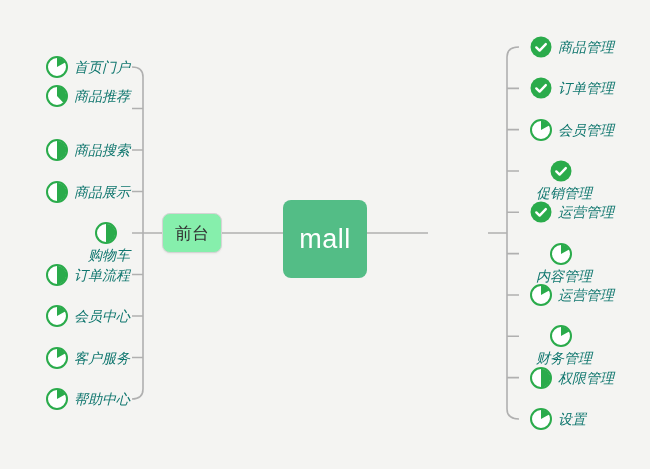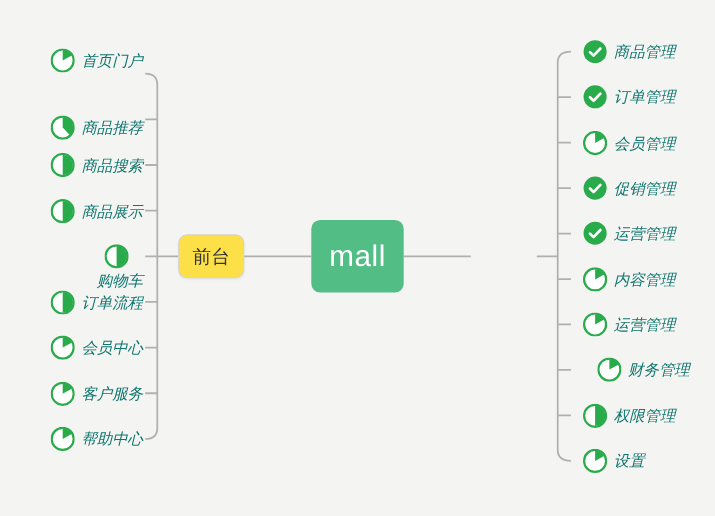--- a/index.html
+++ b/index.html
@@ -12,25 +12,25 @@
   }
   #connectors{position:absolute;left:0;top:0;pointer-events:none;}
   .node-box{
     position:absolute;
     display:flex;align-items:center;justify-content:center;
     box-sizing:border-box;
     border-radius:8px;
     cursor:default;
   }
   #root-node{
-    left:283px;top:200px;width:84px;height:66px;
+    left:283px;top:200px;width:84px;height:78px;
     color:#ffffff;font-size:27px;font-weight:400;letter-spacing:.5px;
   }
   .branch-box{
-    background:#fde047;
+    background:#86efac;
     border:1.5px solid #d4d4d4;
     color:#333333;font-size:17px;
     box-shadow:0 1px 2px rgba(0,0,0,0.05);
   }
   #frontend-node{left:162px;top:213px;width:60px;height:40px;}
   #backend-node{left:428px;top:212px;width:60px;height:41px;}
   .map-item{
     position:absolute;
     display:flex;align-items:center;
     height:22px;
@@ -44,28 +44,28 @@
 </style>
 </head>
 <body>
 
 <div id="canvas">
   <svg id="connectors" width="650" height="469">
     <path id="connector-path" fill="none" stroke-width="1.6" stroke="#b0b0b0" d="M 132 67 Q 143 67 143 77 L 143 389 Q 143 399 132 399 M 132 108.5 L 143 108.5 M 132 150 L 143 150 M 132 191.5 L 143 191.5 M 132 233 L 143 233 M 132 274.5 L 143 274.5 M 132 316 L 143 316 M 132 357.5 L 143 357.5 M 519 47 Q 507 47 507 57 L 507 408.96999999999997 Q 507 418.96999999999997 519 418.96999999999997 M 507 88.33 L 519 88.33 M 507 129.66 L 519 129.66 M 507 170.99 L 519 170.99 M 507 212.32 L 519 212.32 M 507 253.64999999999998 L 519 253.64999999999998 M 507 294.98 L 519 294.98 M 507 336.31 L 519 336.31 M 507 377.64 L 519 377.64 M 143 233 L 162 233 M 222 233 L 283 233 M 367 233 L 428 233 M 488 233 L 507 233"></path>
   </svg>
 
   <div id="left-items">
-      <div class="map-item" style="top: 44px; right: 520px;">
+      <div class="map-item" style="top: 56px; right: 520px;">
         <svg class="ic" viewBox="0 0 22 22">
           <circle cx="11" cy="11" r="10" fill="#ffffff" stroke="#2aab4b" stroke-width="2"></circle>
           <path d="M11 11 L11 1.7 A9.3 9.3 0 0 1 19.15 6.52 Z" fill="#2aab4b"></path>
         </svg>
         <span class="lbl">首页门户</span>
       </div>
-      <div class="map-item" style="top: 105px; right: 520px;">
+      <div class="map-item" style="top: 85px; right: 520px;">
         <svg class="ic" viewBox="0 0 22 22">
           <circle cx="11" cy="11" r="10" fill="#ffffff" stroke="#2aab4b" stroke-width="2"></circle>
           <path d="M11 11 L11 1.7 A9.3 9.3 0 0 1 17.37 17.78 Z" fill="#2aab4b"></path>
         </svg>
         <span class="lbl">商品推荐</span>
       </div>
       <div class="map-item" style="top: 139px; right: 520px;">
         <svg class="ic" viewBox="0 0 22 22">
           <circle cx="11" cy="11" r="10" fill="#ffffff" stroke="#2aab4b" stroke-width="2"></circle>
           <path d="M11 11 L11 1.7 A9.3 9.3 0 0 1 11.00 20.30 Z" fill="#2aab4b"></path>
@@ -130,49 +130,49 @@
         </svg>
         <span class="lbl">订单管理</span>
       </div>
       <div class="map-item" style="top: 118.66px; left: 530px;">
         <svg class="ic" viewBox="0 0 22 22">
           <circle cx="11" cy="11" r="10" fill="#ffffff" stroke="#2aab4b" stroke-width="2"></circle>
           <path d="M11 11 L11 1.7 A9.3 9.3 0 0 1 19.15 6.52 Z" fill="#2aab4b"></path>
         </svg>
         <span class="lbl">会员管理</span>
       </div>
-      <div class="map-item" style="top: 159.99px; left: 530px;">
+      <div class="map-item" style="top: 159.99px; left: 530px; flex-direction: column;">
         <svg class="ic" viewBox="0 0 22 22">
           <circle cx="11" cy="11" r="10.5" fill="#2aab4b"></circle>
           <path d="M6.3 11.4 L9.6 14.6 L15.8 8.1" fill="none" stroke="#ffffff" stroke-width="2.4" stroke-linecap="round" stroke-linejoin="round"></path>
         </svg>
         <span class="lbl">促销管理</span>
       </div>
       <div class="map-item" style="top: 201.32px; left: 530px;">
         <svg class="ic" viewBox="0 0 22 22">
           <circle cx="11" cy="11" r="10.5" fill="#2aab4b"></circle>
           <path d="M6.3 11.4 L9.6 14.6 L15.8 8.1" fill="none" stroke="#ffffff" stroke-width="2.4" stroke-linecap="round" stroke-linejoin="round"></path>
         </svg>
         <span class="lbl">运营管理</span>
       </div>
-      <div class="map-item" style="top: 242.65px; left: 530px;">
+      <div class="map-item" style="top: 242.65px; left: 530px; flex-direction: column;">
         <svg class="ic" viewBox="0 0 22 22">
           <circle cx="11" cy="11" r="10" fill="#ffffff" stroke="#2aab4b" stroke-width="2"></circle>
           <path d="M11 11 L11 1.7 A9.3 9.3 0 0 1 19.15 6.52 Z" fill="#2aab4b"></path>
         </svg>
         <span class="lbl">内容管理</span>
       </div>
       <div class="map-item" style="top: 283.98px; left: 530px;">
         <svg class="ic" viewBox="0 0 22 22">
           <circle cx="11" cy="11" r="10" fill="#ffffff" stroke="#2aab4b" stroke-width="2"></circle>
           <path d="M11 11 L11 1.7 A9.3 9.3 0 0 1 19.15 6.52 Z" fill="#2aab4b"></path>
         </svg>
         <span class="lbl">运营管理</span>
       </div>
-      <div class="map-item" style="top: 325.31px; left: 543px;">
+      <div class="map-item" style="top: 325.31px; left: 530px; flex-direction: column;">
         <svg class="ic" viewBox="0 0 22 22">
           <circle cx="11" cy="11" r="10" fill="#ffffff" stroke="#2aab4b" stroke-width="2"></circle>
           <path d="M11 11 L11 1.7 A9.3 9.3 0 0 1 19.15 6.52 Z" fill="#2aab4b"></path>
         </svg>
         <span class="lbl">财务管理</span>
       </div>
       <div class="map-item" style="top: 366.64px; left: 530px; text-align: center;">
         <svg class="ic" viewBox="0 0 22 22">
           <circle cx="11" cy="11" r="10" fill="#ffffff" stroke="#2aab4b" stroke-width="2"></circle>
           <path d="M11 11 L11 1.7 A9.3 9.3 0 0 1 11.00 20.30 Z" fill="#2aab4b"></path>

